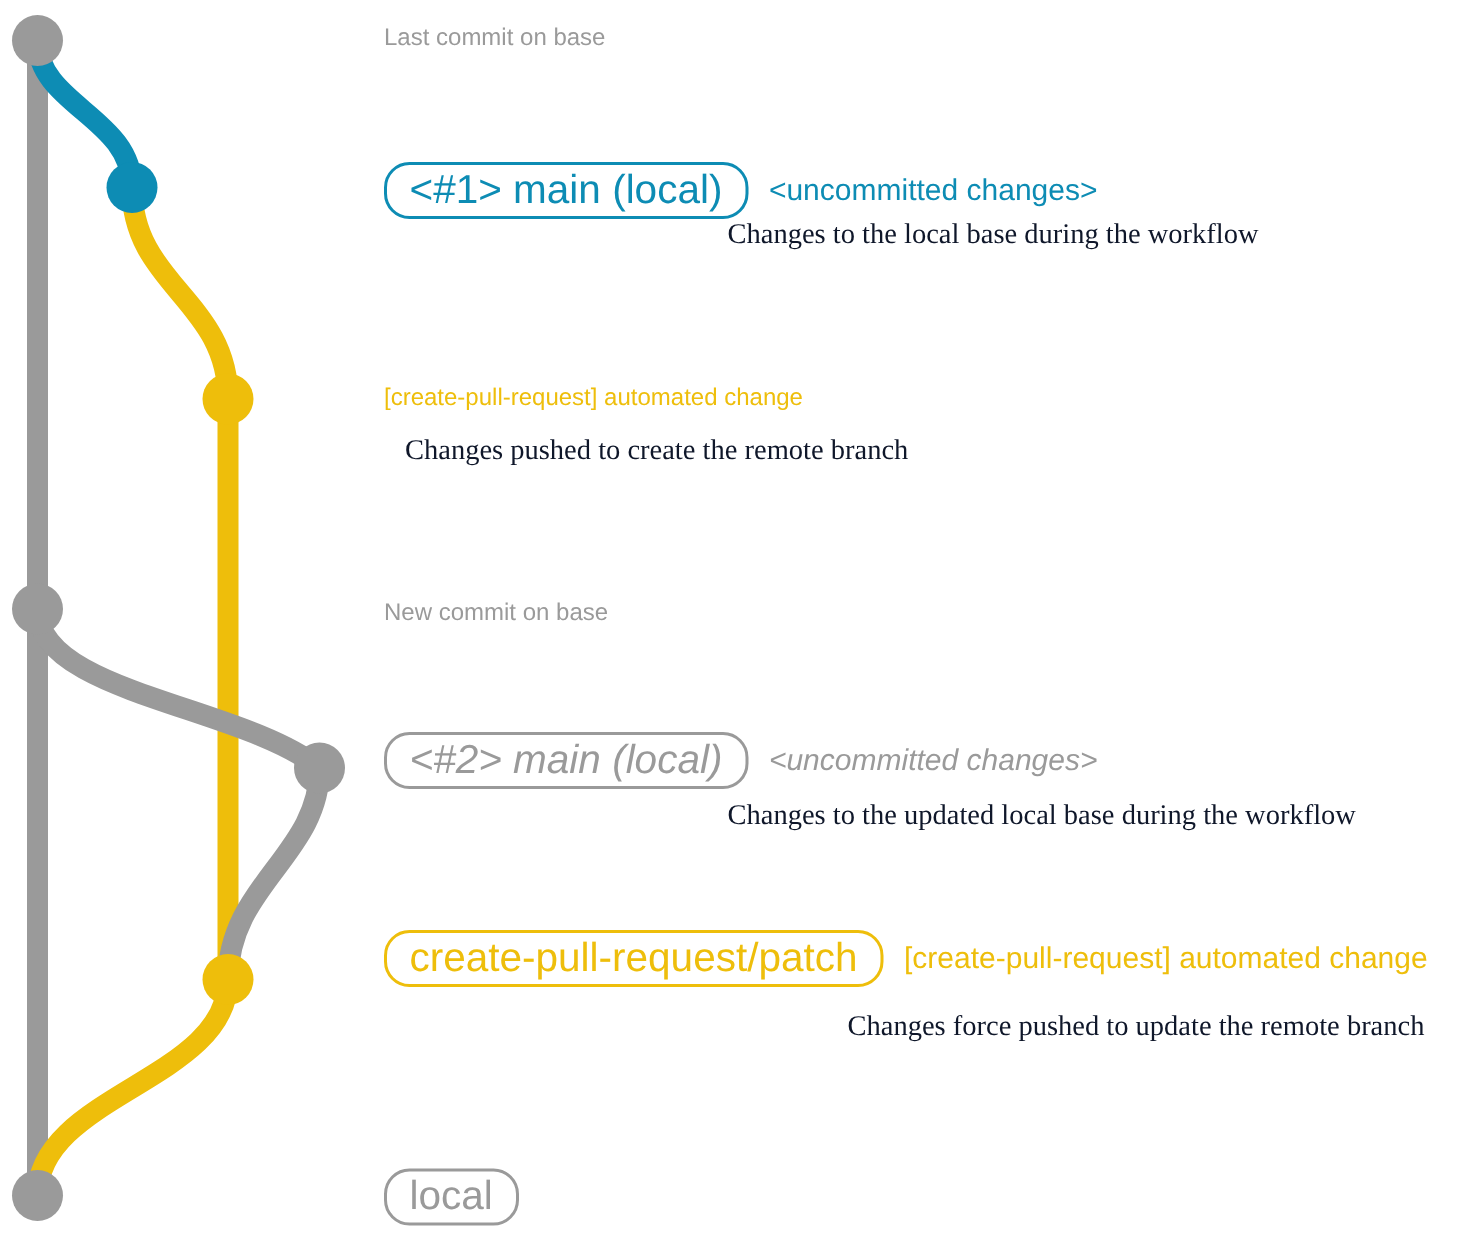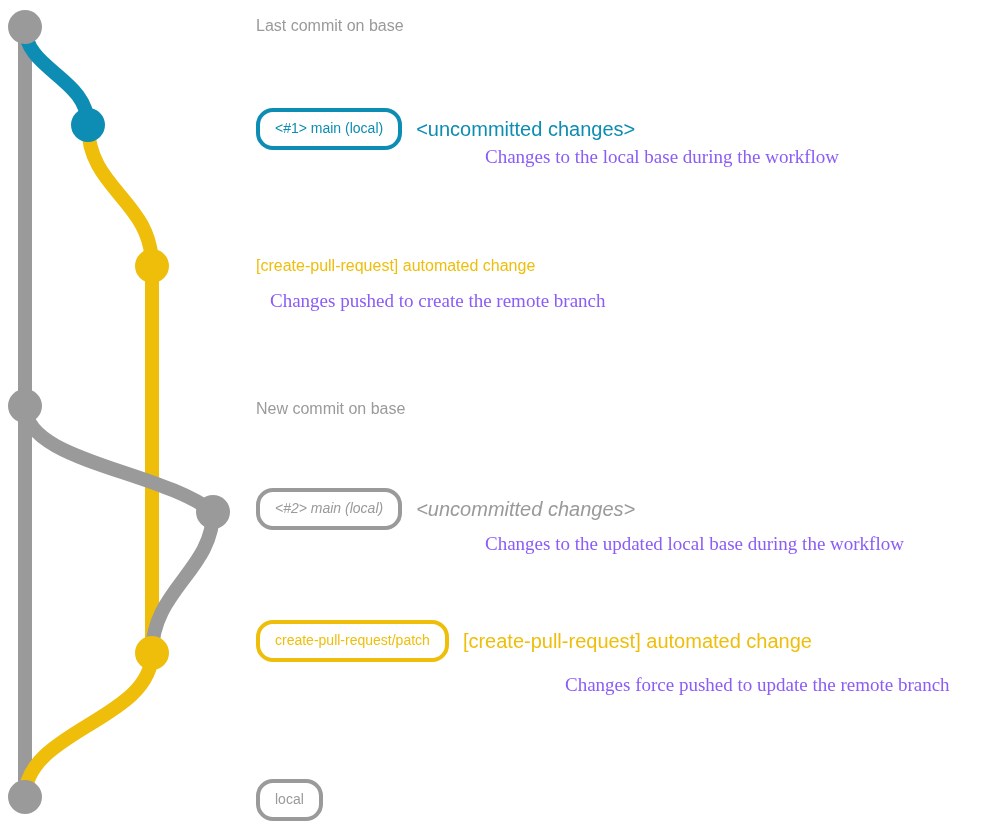--- a/index.html
+++ b/index.html
@@ -27,24 +27,24 @@
     height: 827px;
   }
   .row {
     position: absolute;
     display: flex;
     align-items: flex-start;
     white-space: nowrap;
   }
   .pill {
     display: inline-block;
-    border: 4px solid #0f766e;
+    border: 2px solid #0f766e;
     border-radius: 17px;
     padding: 5px 15px 7px 15px;
-    font-size: 14px;
+    font-size: 27px;
     line-height: 22px;
     color: #9a9a9a;
     background: transparent;
     font-family: "Liberation Sans", sans-serif;
   }
   .pill.blue { border-color: #0d8cb4; color: #0d8cb4; }
   .pill.yellow { border-color: #eebe0b; color: #eebe0b; }
   .pill.gray { border-color: #9a9a9a; color: #9a9a9a; }
   .subject {
     font-size: 20px;
@@ -54,21 +54,21 @@
   }
   .subject.blue { color: #0d8cb4; }
   .subject.yellow { color: #eebe0b; text-align: center; }
   .subject.gray { color: #9a9a9a; }
   .subject.standalone { font-size: 16px; }
   .desc {
     position: absolute;
     font-family: "Liberation Serif", serif;
     font-size: 19px;
     line-height: 22px;
-    color: #8b5cf6;
+    color: #0f172a;
     white-space: nowrap;
   }
   .gap-after-pill { margin-left: 14px; }
   .row-align { display: flex; align-items: center; }
 </style>
 </head>
 <body>
 
 <div id="diagram">
 

